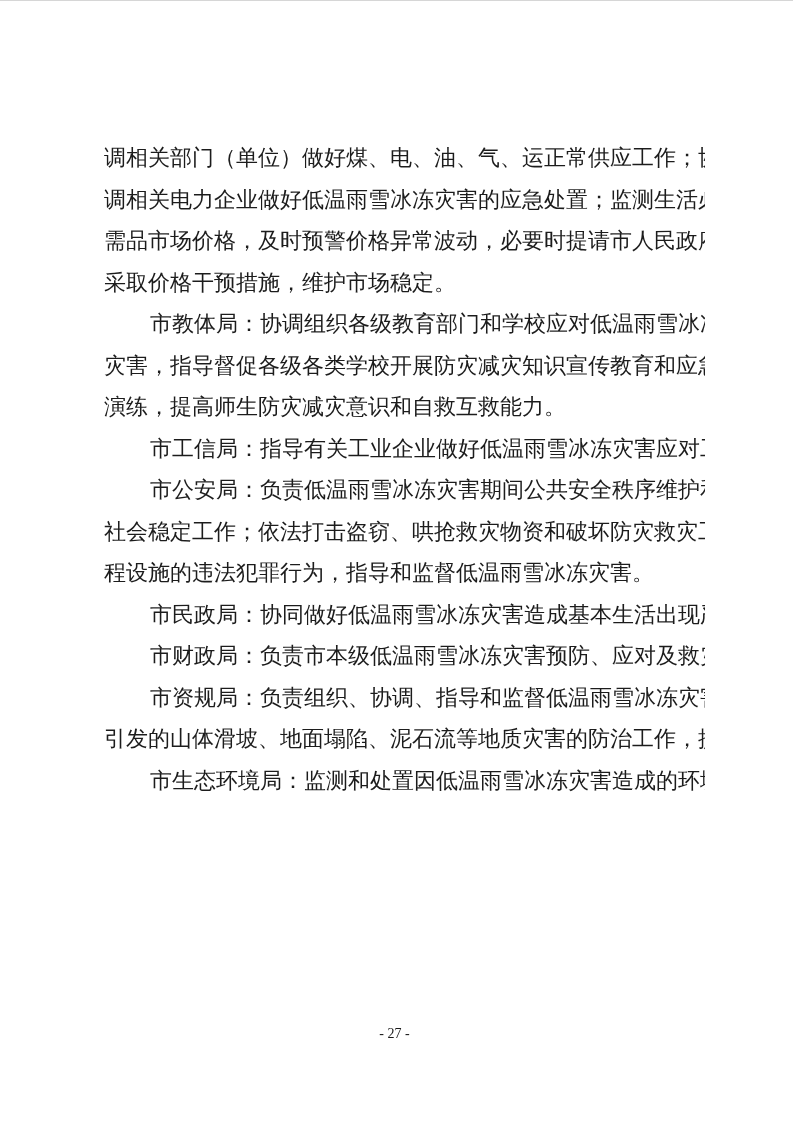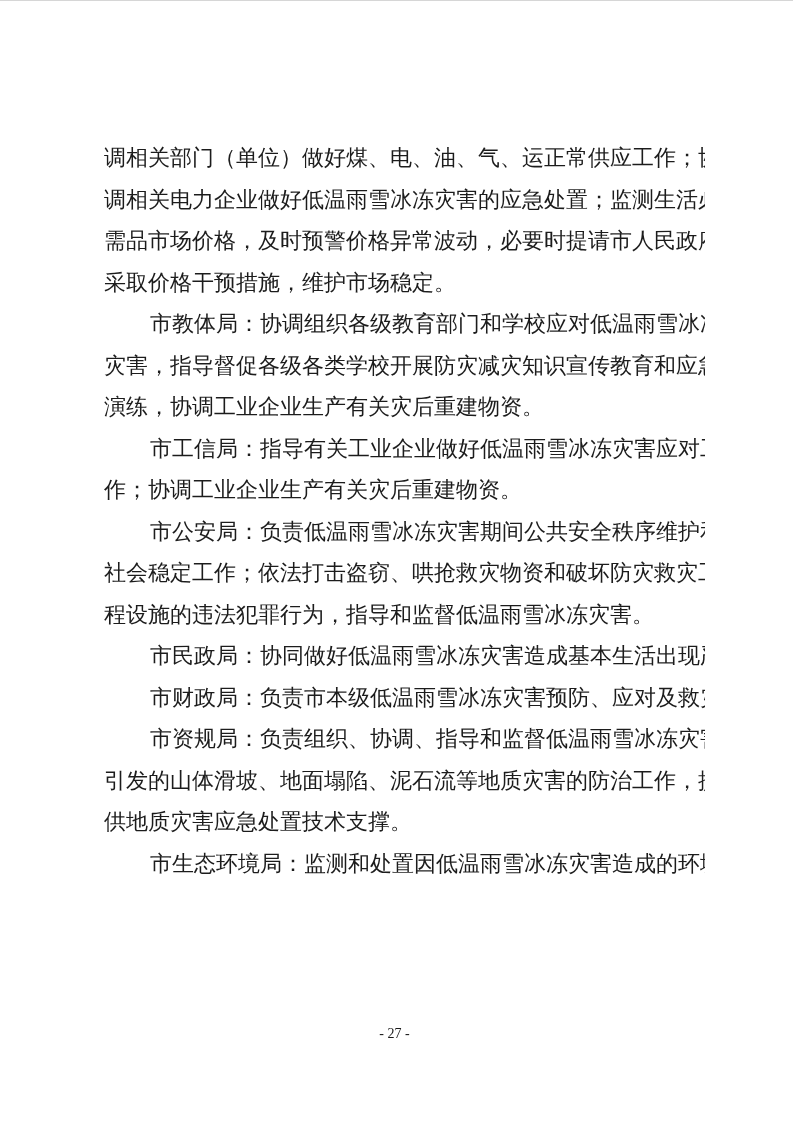--- a/index.html
+++ b/index.html
@@ -77,41 +77,39 @@
 
   <div class="paragraph">
         <div class="line">调相关部门（单位）做好煤、电、油、气、运正常供应工作；协</div>
         <div class="line">调相关电力企业做好低温雨雪冰冻灾害的应急处置；监测生活必</div>
         <div class="line">需品市场价格，及时预警价格异常波动，必要时提请市人民政府</div>
         <div class="line para-end">采取价格干预措施，维护市场稳定。</div>
       </div>
       <div class="paragraph">
         <div class="line indent">市教体局：协调组织各级教育部门和学校应对低温雨雪冰冻</div>
         <div class="line">灾害，指导督促各级各类学校开展防灾减灾知识宣传教育和应急</div>
-        <div class="line para-end">演练，协调工业企业生产有关灾后重建物资。</div>
+        <div class="line para-end">演练，提高师生防灾减灾意识和自救互救能力。</div>
       </div>
       <div class="paragraph">
         <div class="line indent">市工信局：指导有关工业企业做好低温雨雪冰冻灾害应对工</div>
-        <div class="line para-end">作；协调工业企业生产有关灾后重建物资。</div>
       </div>
       <div class="paragraph">
         <div class="line indent">市公安局：负责低温雨雪冰冻灾害期间公共安全秩序维护和</div>
         <div class="line">社会稳定工作；依法打击盗窃、哄抢救灾物资和破坏防灾救灾工</div>
         <div class="line para-end">程设施的违法犯罪行为，指导和监督低温雨雪冰冻灾害。</div>
       </div>
       <div class="paragraph">
         <div class="line indent">市民政局：协同做好低温雨雪冰冻灾害造成基本生活出现严</div>
       </div>
       <div class="paragraph">
         <div class="line indent">市财政局：负责市本级低温雨雪冰冻灾害预防、应对及救灾</div>
       </div>
       <div class="paragraph">
         <div class="line indent">市资规局：负责组织、协调、指导和监督低温雨雪冰冻灾害</div>
         <div class="line">引发的山体滑坡、地面塌陷、泥石流等地质灾害的防治工作，提</div>
-        <div class="line para-end">供地质灾害应急处置技术支撑。</div>
       </div>
       <div class="paragraph">
         <div class="line indent">市生态环境局：监测和处置因低温雨雪冰冻灾害造成的环境</div>
       </div>
     </div>
 
   <div class="page-footer">
     <span>- 27 -</span>
   </div>
 </div>

